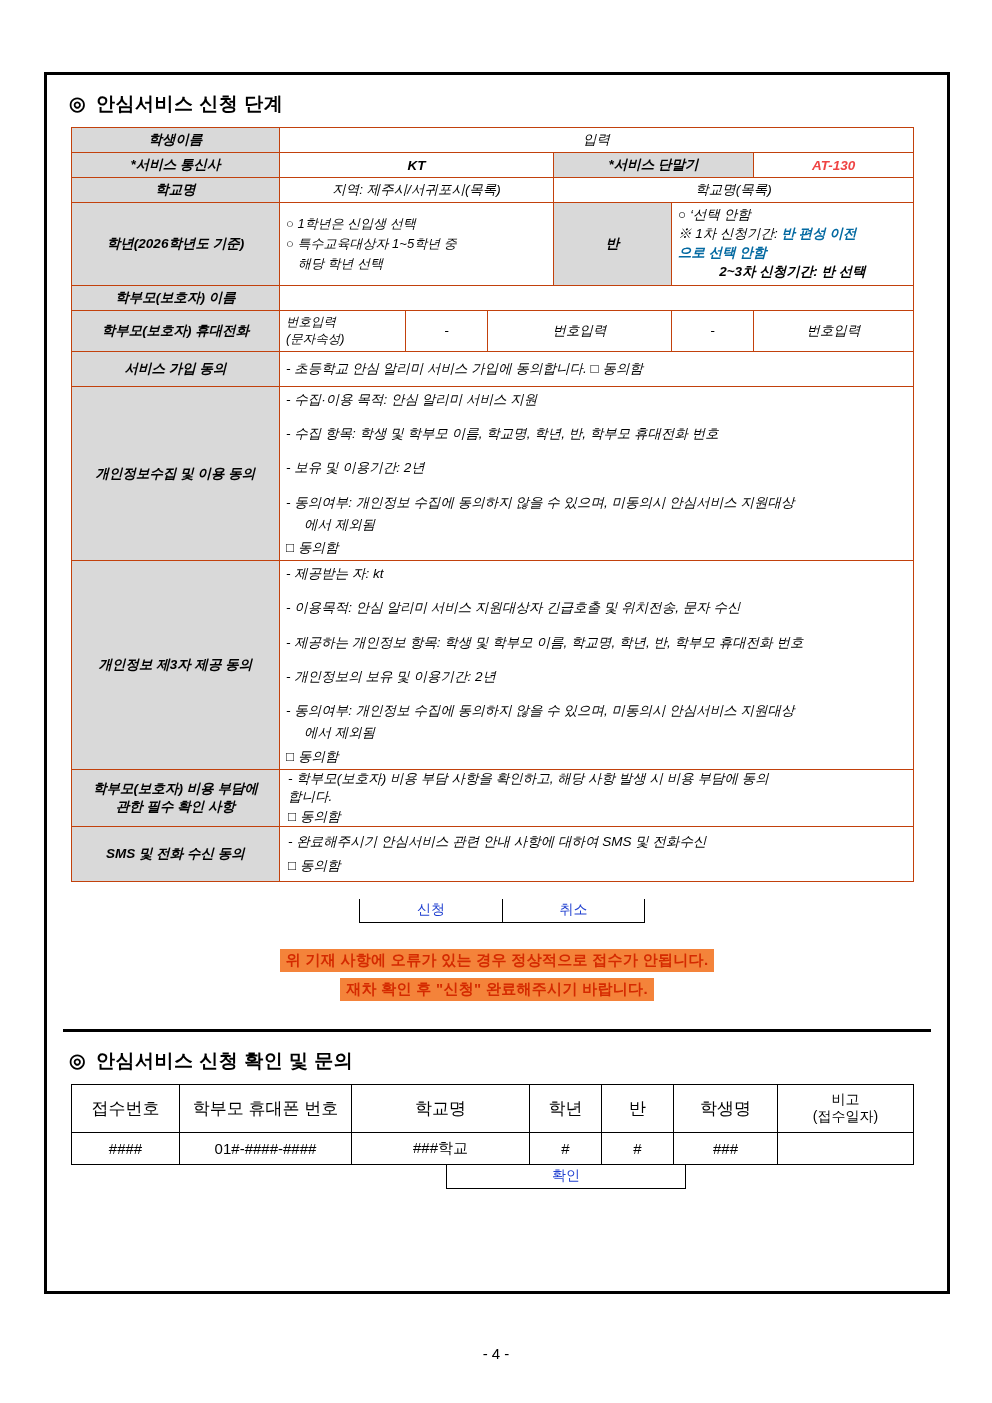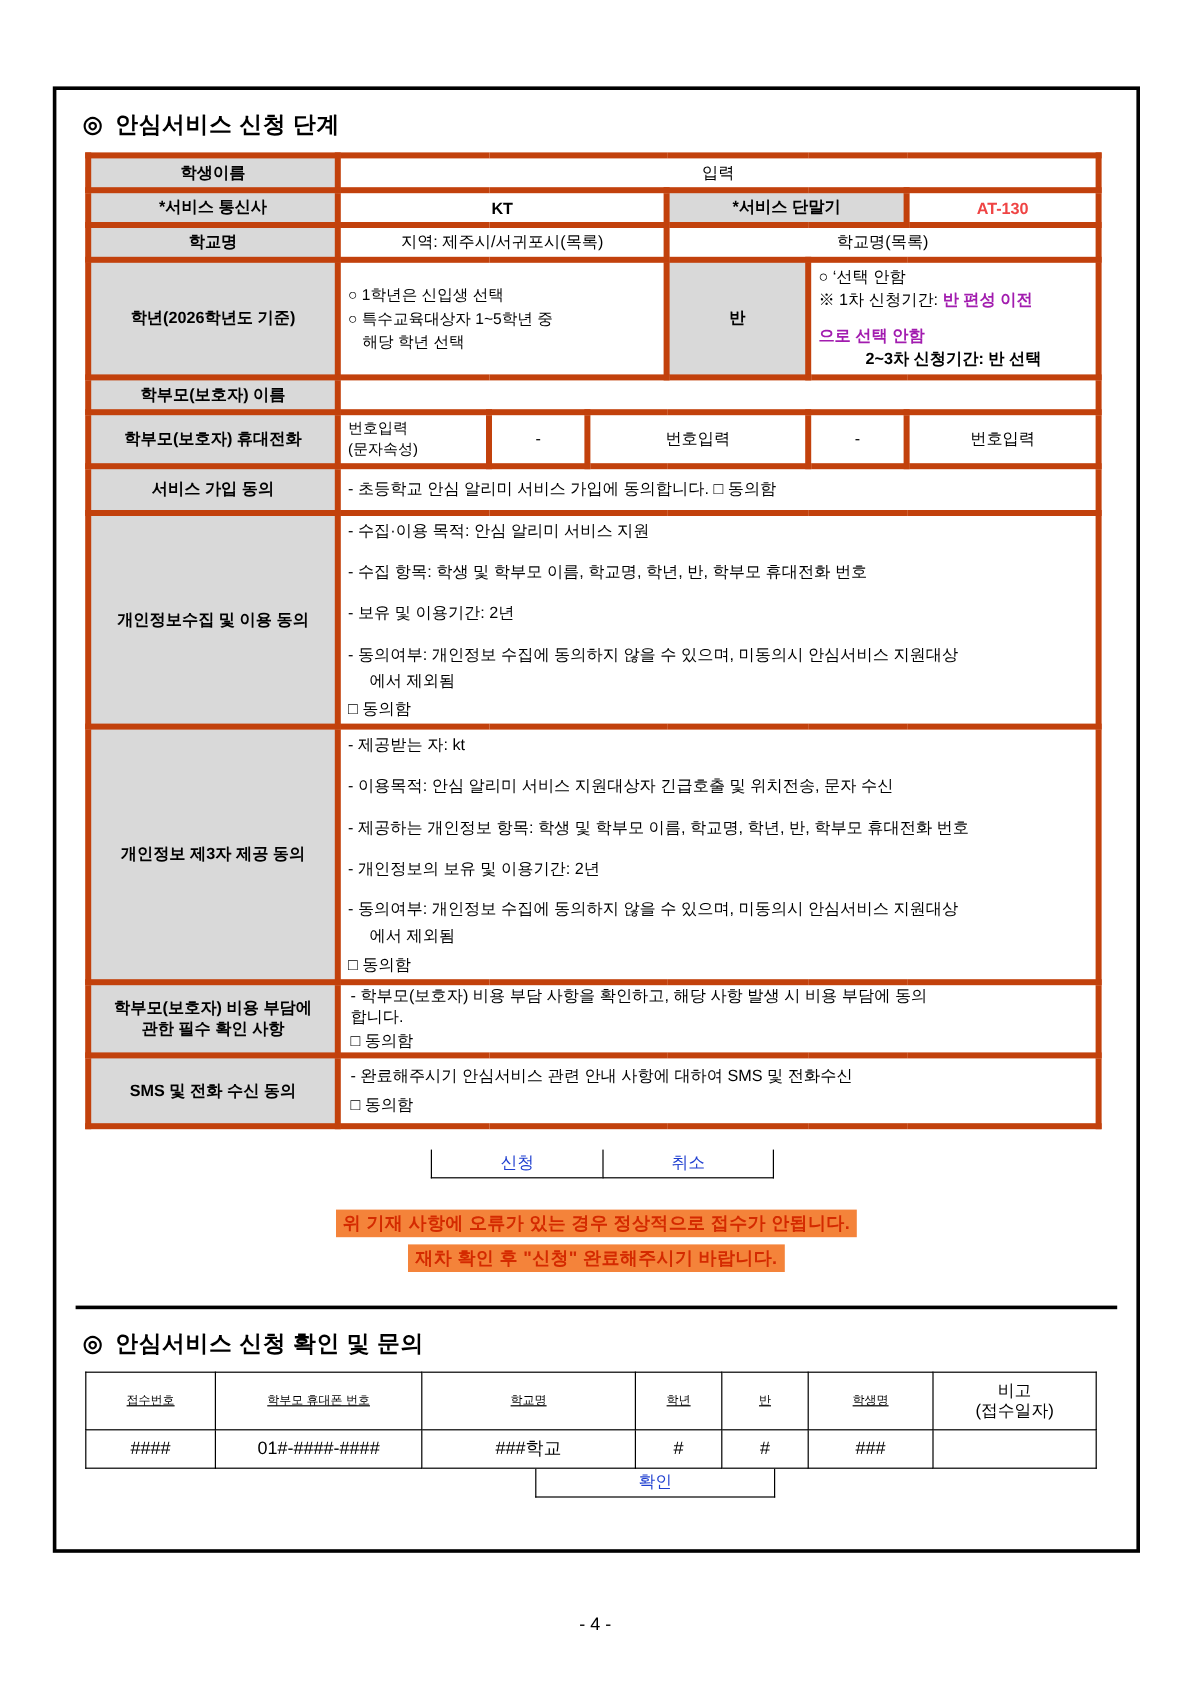--- a/index.html
+++ b/index.html
@@ -35,35 +35,36 @@
   }
   .sec-title .mark { margin-right: 10px; }
 
   table.form {
     border-collapse: collapse;
     width: 842px;
     margin-left: 8px;
     table-layout: fixed;
   }
   table.form td {
-    border: 5px solid #c2410c;
+    border: 1px solid #c2410c;
     font-size: 13.5px;
     padding: 3px 6px;
     vertical-align: middle;
+    font-style: italic;
   }
   td.lbl {
     background: #d9d9d9;
     text-align: center;
     font-weight: bold;
     font-size: 13.5px;
   }
   td.ctr { text-align: center; }
   td.bold { font-weight: bold; }
   .red { color: #ef4444; font-weight: bold; }
-  .blue-b { color: #a21caf; font-weight: bold; margin-top: 11px; }
+  .blue-b { color: #0369a1; font-weight: bold; }
 
   .small { font-size: 12.5px; }
   .agree-line {
     font-size: 13.5px;
     line-height: 2.1;
   }
   .consent-cell { padding: 8px 8px 6px 10px; }
   .consent-cell p {
     margin: 0 0 14px 0;
     font-size: 13.5px;
@@ -115,34 +116,34 @@
     width: 842px;
     margin-left: 8px;
     table-layout: fixed;
   }
   table.confirm td {
     border: 1px solid #000;
     text-align: center;
     font-size: 15px;
     padding: 6px 2px;
   }
-  table.confirm td.hdr { font-size: 10px; text-decoration: underline; }
+  table.confirm td.hdr { font-size: 17px; }
   table.confirm td.two { font-size: 14px; line-height: 1.25; }
   table.confirm td.note {
     font-size: 15.5px;
     padding: 22px 4px;
   }
   .confirm-btnrow {
     display: flex;
     margin-left: 8px;
     width: 842px;
   }
   .confirm-btnrow .spacer-l { width: 375px; }
   .confirm-btnrow .btn {
-    width: 200px;
+    width: 240px;
     text-align: center;
     color: #1f3fd0;
     font-size: 14px;
     border: 1px solid #000;
     border-top: none;
     padding: 2px 0 3px 0;
   }
   .pagenum {
     position: absolute;
     left: 0;

